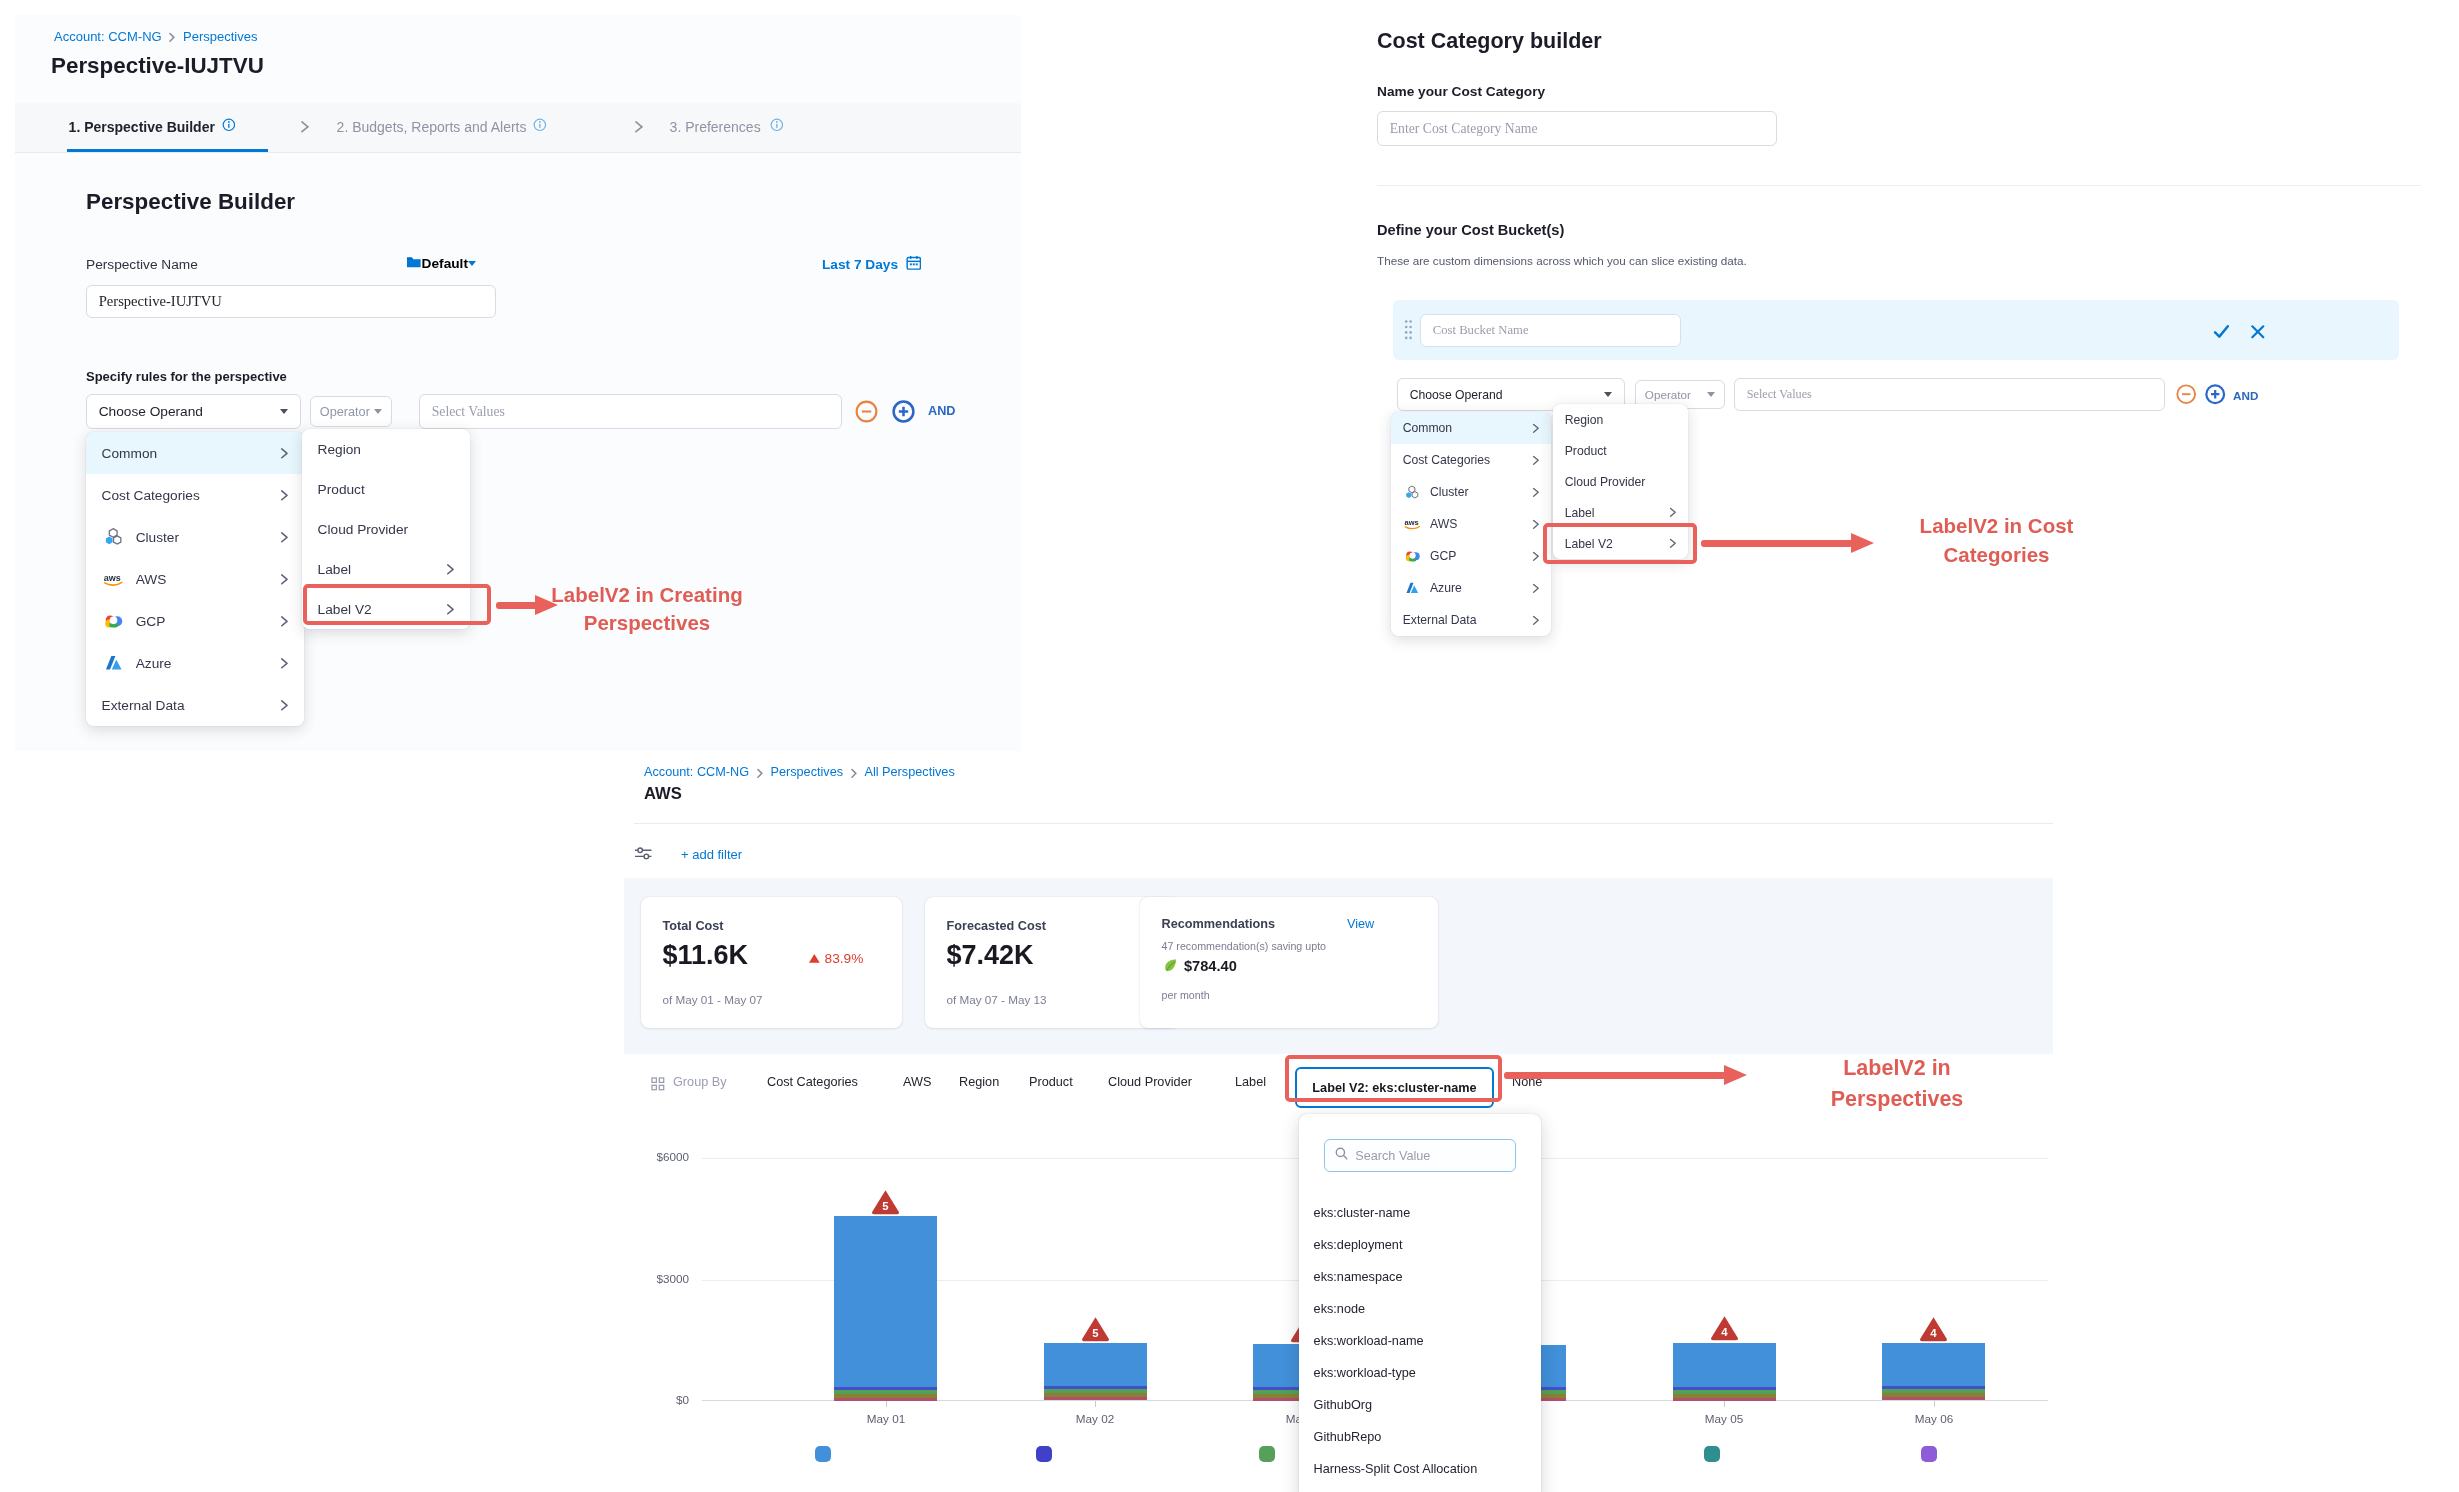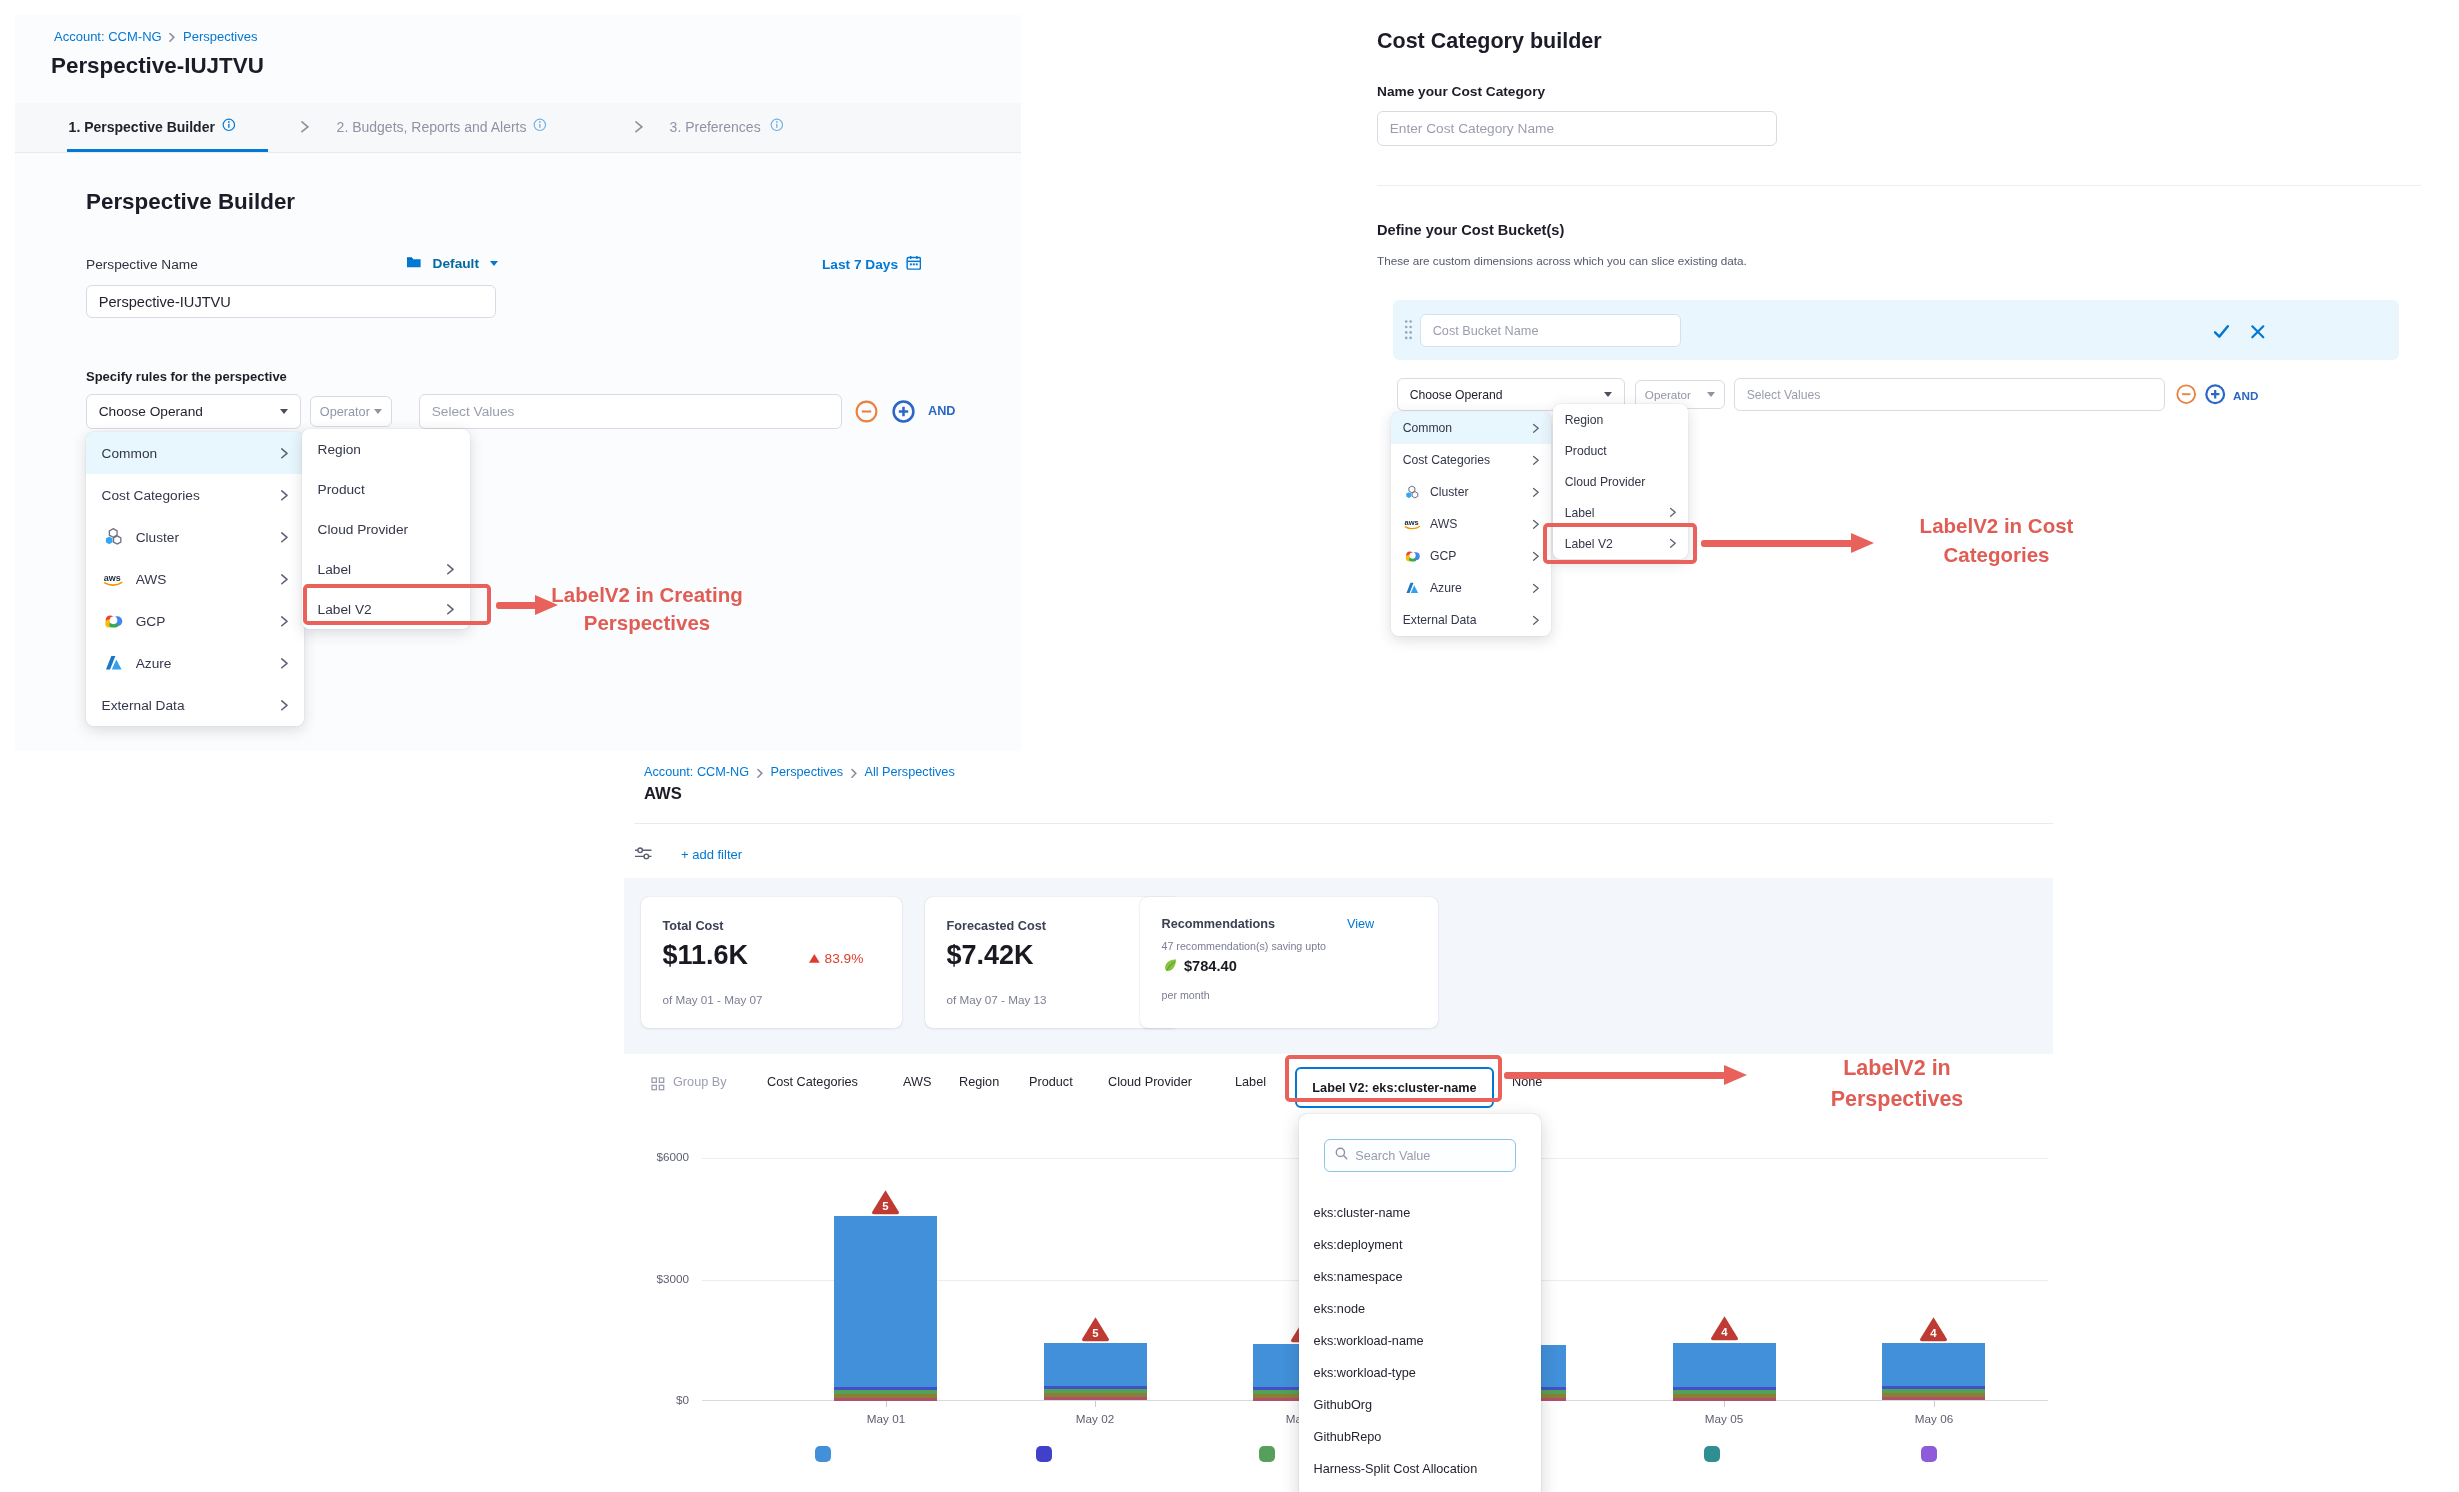--- a/index.html
+++ b/index.html
@@ -5,21 +5,21 @@
 *{margin:0;padding:0;box-sizing:border-box}
 html,body{width:2460px;height:1492px}
 body{position:relative;overflow:hidden;background:#fff;font-family:"Liberation Sans","DejaVu Sans",sans-serif;color:#22232e}
 .abs{position:absolute}
 .row{display:flex;align-items:center}
 .link{color:#0278d5;cursor:pointer;text-decoration:none}
 .bold{font-weight:bold}
 .caret{width:0;height:0;border-left:4.4px solid transparent;border-right:4.4px solid transparent;border-top:5.4px solid #4c4f5e;display:inline-block}
 .caret.blue{border-top-color:#0278d5}
 .caret.gray{border-top-color:#8f93a3}
-.tinput{border:1px solid #d9dbe4;border-radius:5.9px;background:#fff;font-family:Liberation Sans, sans-serif;color:#24242e;padding:0 11.7px;outline:none}
+.tinput{border:1px solid #d9dbe4;border-radius:5.9px;background:#fff;font-family:Liberation Serif, serif;color:#24242e;padding:0 11.7px;outline:none}
 .tinput::placeholder{color:#9a9dae}
 .selbox{border:1px solid #d9dbe4;border-radius:5.9px;background:#fff;display:flex;align-items:center;justify-content:space-between;padding:0 11.7px;cursor:pointer}
 .panelA-bg{background:#fbfcfd}
 .tabstrip{background:#f7f8fa;border-bottom:1px solid #e7e9ee}
 .menu{position:absolute;background:#fff;border-radius:7.8px;box-shadow:0 3.9px 13.7px rgba(40,41,61,.16),0 0 1px rgba(40,41,61,.3);z-index:10;overflow:hidden}
 .menu-item{display:flex;align-items:center;color:#34374a;cursor:pointer;background:#fff}
 .menu-item.hl{background:#e8f6fd}
 .menu-item .chev{margin-left:auto;display:flex}
 .menu-lg .menu-item{height:42px;padding:0 15.6px;font-size:13.7px}
 .menu-lg.sub .menu-item{height:40px}
@@ -95,21 +95,21 @@
           <circle cx="7" cy="7" r="5.8" stroke="#0278d5" stroke-width="1.2" fill="none"></circle>
           <rect x="6.3" y="6" width="1.4" height="4" fill="#0278d5"></rect>
           <circle cx="7" cy="4" r="0.9" fill="#0278d5"></circle>
         </svg></span>
   </div>
 </div>
 
 <div class="abs bold" style="left:86px;top:189px;font-size:22.4px;color:#1c1c28">Perspective Builder</div>
 
 <div class="abs" style="left:86px;top:257px;font-size:13.7px;color:#30323f">Perspective Name</div>
-<div class="abs row" style="left:406px;top:255px;gap:11px;font-size:13.7px;font-weight:600;color:#0369a1">
+<div class="abs row" style="left:406px;top:255px;gap:0;font-size:13.7px;font-weight:600;color:#000000">
   <span><svg width="15.6" height="13.7" viewBox="0 0 16 14">
         <path d="M1 2.5h5l1.3 1.8H15v8.2H1z" fill="#0278d5"></path>
         <path d="M1 2.5h5l1.3 1.8H1z" fill="#0266b5"></path>
       </svg></span>
   <span>Default</span>
   <span class="caret blue"></span>
 </div>
 <div class="abs row" style="left:822px;top:255px;gap:7.8px;font-size:13.7px;font-weight:600;color:#0278d5">
   <span>Last 7 Days</span>
   <span><svg width="15.6" height="15.6" viewBox="0 0 16 16">

